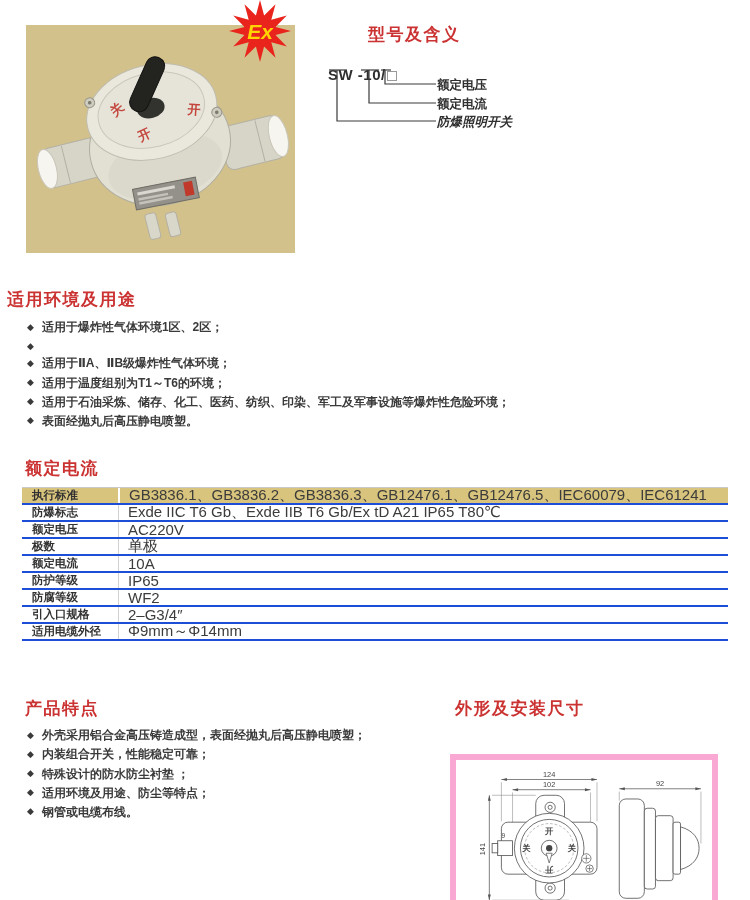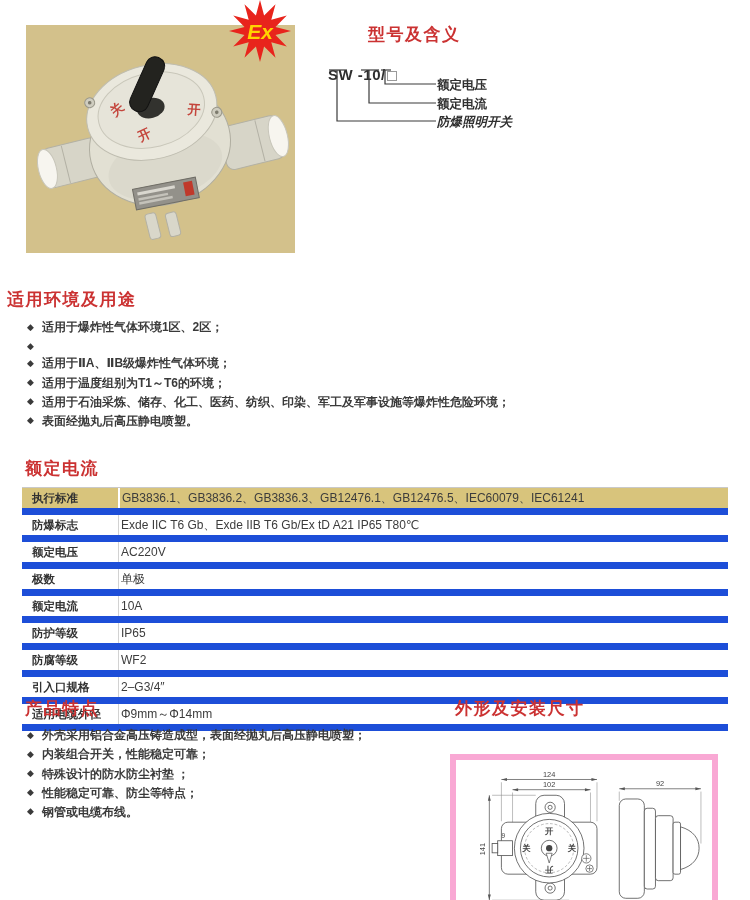--- a/index.html
+++ b/index.html
@@ -43,30 +43,30 @@
   .bullet-item { display:flex; align-items:flex-start; padding:3.2px 0 3.4px 0; }
   .diamond { font-size:9px; color:#3a3a3a; margin:1.5px 8px 0 2px; line-height:1; }
   .bullet-text { font-size:12px; font-weight:bold; color:#3a3a3a; line-height:1.05; white-space:nowrap; }
 
   
   .spec-table {
     position:absolute; left:22px; top:487px; width:706px;
     border-top:1px solid #c9c9c9;
   }
   .spec-row {
-    display:flex; height:27px; border-bottom:7px solid #1d4ed8; background:#ffffff;
+    display:flex; height:17px; border-bottom:2px solid #1d4ed8; background:#ffffff;
   }
   .spec-label {
     width:96px; flex:0 0 96px; display:flex; align-items:center;
     padding-left:10px; font-size:11.5px; font-weight:bold; color:#323232;
     white-space:nowrap;
   }
   .spec-value {
-    flex:1; display:flex; align-items:center; padding-left:2px;
-    border-left:1px solid #d2d2d2; font-size:12px; color:#3c3c3c;
+    flex:1; display:flex; align-items:center; padding-left:9px;
+    border-left:1px solid #d2d2d2; font-size:15px; color:#3c3c3c;
     white-space:nowrap;
   }
   .spec-row.highlight { background:#d8c47c; }
   .spec-row.highlight .spec-value { border-left:2px solid #ffffff; }
 
   
   .dims-box {
     position:absolute; left:450px; top:754px; width:268px; height:167px;
     border:6px solid #f9a8d4; background:#ffffff;
   }
@@ -241,21 +241,21 @@
         <span class="bullet-text">内装组合开关，性能稳定可靠；</span>
       </div>
 
       <div class="bullet-item">
         <span class="diamond">◆</span>
         <span class="bullet-text">特殊设计的防水防尘衬垫 ；</span>
       </div>
 
       <div class="bullet-item">
         <span class="diamond">◆</span>
-        <span class="bullet-text">性能稳定可靠、防尘等特点；</span>
+        <span class="bullet-text">适用环境及用途、防尘等特点；</span>
       </div>
 
       <div class="bullet-item">
         <span class="diamond">◆</span>
         <span class="bullet-text">钢管或电缆布线。</span>
       </div>
     </div>
 
   <div class="section-title" style="left:455px; top:700px;">外形及安装尺寸</div>
   <div class="dims-box">

